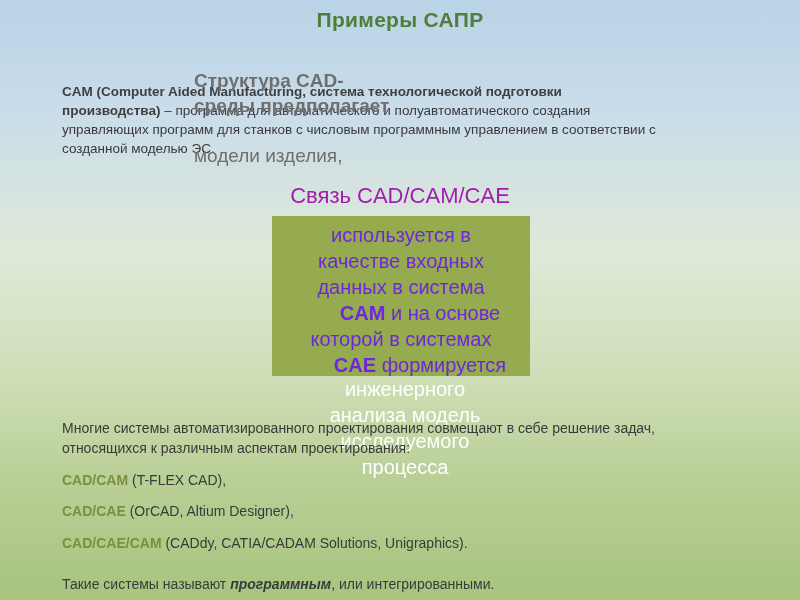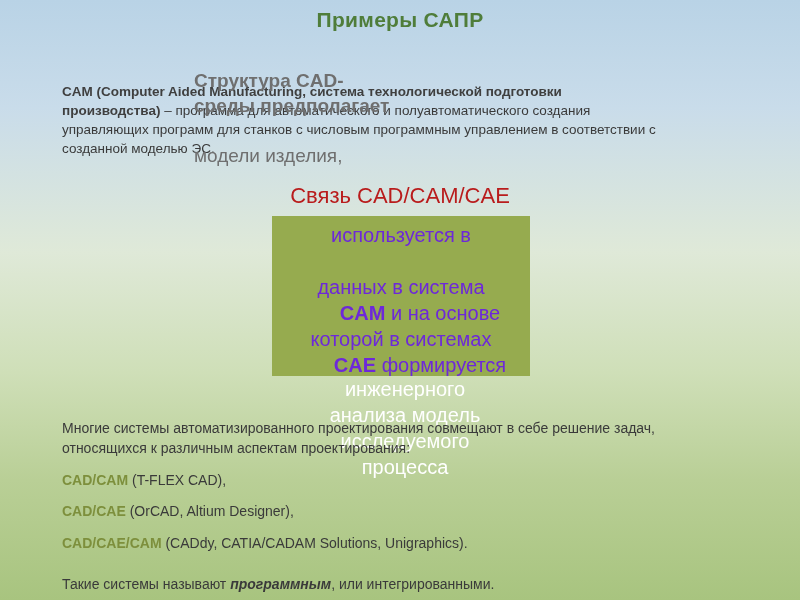--- a/index.html
+++ b/index.html
@@ -59,21 +59,21 @@
   .struct-overlay .b {
     font-weight: bold;
   }
   .link-title {
     position: absolute;
     left: 180px;
     top: 183px;
     width: 440px;
     text-align: center;
     font-size: 22px;
-    color: #b91c1c;
+    color: #a21caf;
   }
   
   .white-text {
     position: absolute;
     left: 255px;
     top: 220px;
     width: 300px;
     text-align: center;
     font-size: 20px;
     line-height: 1.30;
@@ -155,21 +155,21 @@
     <span>инженерного</span><br>
     <span>анализа модель</span><br>
     <span>исследуемого</span><br>
     <span>процесса</span>
   </div>
 
   <div class="green-box"></div>
 
   <div class="green-box-text">
     <span>используется в</span><br>
-    <br>
+    <span>качестве входных</span><br>
     <span>данных в система</span><br>
     <b>CAM</b><span> и на основе</span><br>
     <span>которой в системах</span><br>
     <b>CAE</b><span> формируется</span>
   </div>
 
   <div class="bottom-block">
     <p>Многие системы автоматизированного проектирования совмещают в себе решение задач, относящихся к различным аспектам проектирования:</p>
 
     <p class="list-line">

